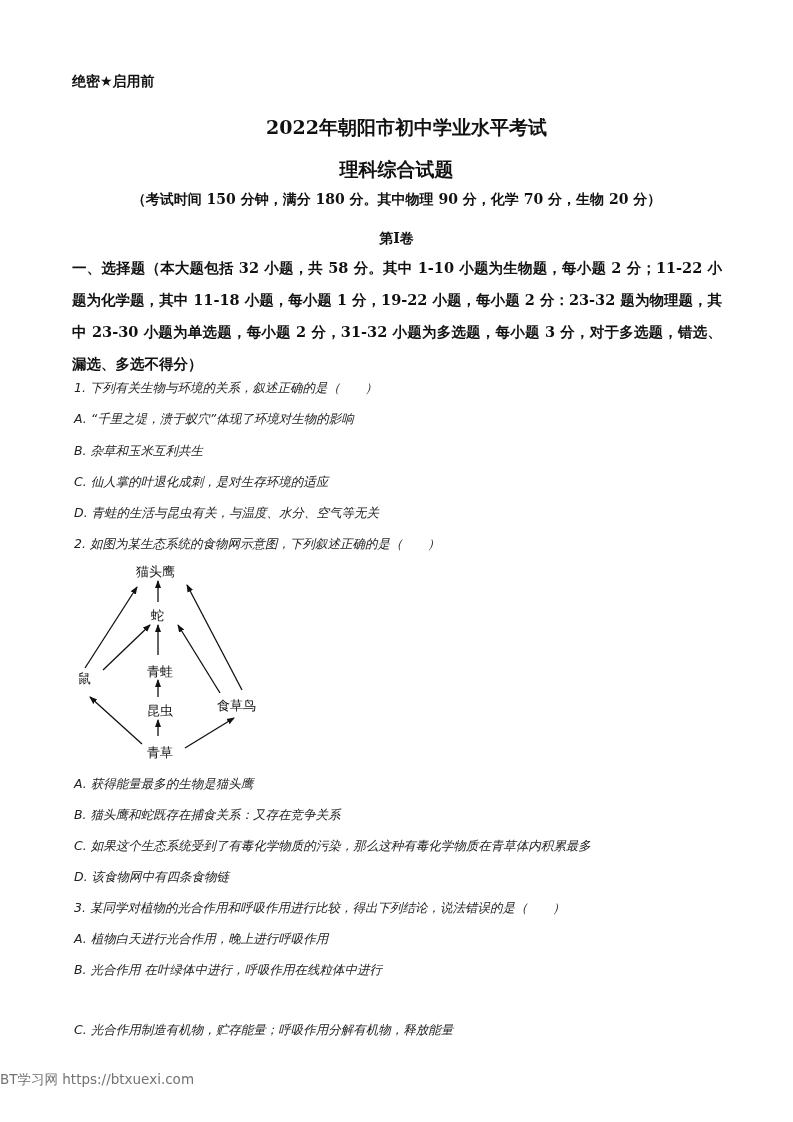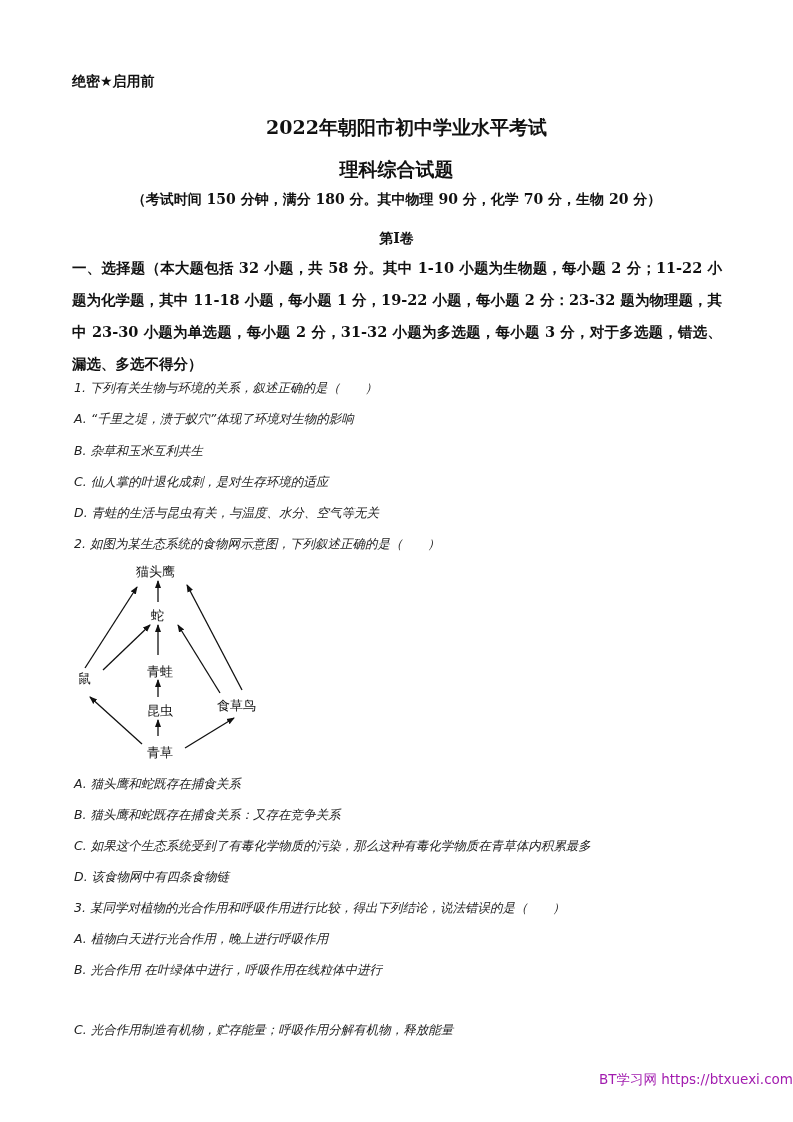--- a/index.html
+++ b/index.html
@@ -9,21 +9,21 @@
   }
   .abs { position: absolute; white-space: nowrap; }
   .secret { left: 72px; top: 73px; font-size: 14px; font-weight: bold; font-family: "DejaVu Sans", sans-serif; }
   .title1 { left: 0; width: 781px; text-align: center; top: 115px; font-size: 19px; font-weight: bold; padding-left: 16px; }
   .title2 { left: 0; width: 793px; text-align: center; top: 157px; font-size: 19px; font-weight: bold; }
   .subtitle { left: 0; width: 793px; text-align: center; top: 191px; font-size: 14px; font-weight: bold; }
   .volume { left: 0; width: 793px; text-align: center; top: 222px; font-size: 14px; font-weight: bold; margin-top: 8px; }
   .instr { left: 72px; width: 650px; top: 252px; font-size: 14.5px; font-weight: bold; line-height: 32px; white-space: normal; text-align: justify; text-align-last: left; }
   .q { left: 74px; font-size: 12.5px; color: #222; font-family: "DejaVu Sans", sans-serif; font-style: italic; }
   .node { font-size: 13px; font-family: "DejaVu Sans", sans-serif; color: #111; }
-  .footer { left: 0; width: 793px; text-align: right; top: 1071px; font-size: 13.5px; color: #a21caf; font-family: "DejaVu Sans", sans-serif; }
+  .footer { left: 0; width: 793px; text-align: left; top: 1071px; font-size: 13.5px; color: #737373; font-family: "DejaVu Sans", sans-serif; }
   svg.web { position: absolute; left: 70px; top: 560px; }
 </style>
 </head>
 <body>
 
 <div class="abs secret">绝密★启用前</div>
 <div class="abs title1">2022年朝阳市初中学业水平考试</div>
 <div class="abs title2">理科综合试题</div>
 <div class="abs subtitle">（考试时间 150 分钟，满分 180 分。其中物理 90 分，化学 70 分，生物 20 分）</div>
 <div class="abs volume">第Ⅰ卷</div>
@@ -68,21 +68,21 @@
   </g>
 </svg>
 <div class="abs node" style="left:136px;top:563px">猫头鹰</div>
 <div class="abs node" style="left:151px;top:607px">蛇</div>
 <div class="abs node" style="left:147px;top:663px">青蛙</div>
 <div class="abs node" style="left:78px;top:670px">鼠</div>
 <div class="abs node" style="left:147px;top:702px">昆虫</div>
 <div class="abs node" style="left:217px;top:697px">食草鸟</div>
 <div class="abs node" style="left:147px;top:744px">青草</div>
 
-<div class="abs q" style="top:776px">A. 猫头鹰和蛇既存在捕食关系</div>
+<div class="abs q" style="top:776px">A. 获得能量最多的生物是猫头鹰</div>
 <div class="abs q" style="top:807px">B. 猫头鹰和蛇既存在捕食关系：又存在竞争关系</div>
 <div class="abs q" style="top:838px">C. 如果这个生态系统受到了有毒化学物质的污染，那么这种有毒化学物质在青草体内积累最多</div>
 <div class="abs q" style="top:869px">D. 该食物网中有四条食物链</div>
 
 <div class="abs q" style="top:900px">3. 某同学对植物的光合作用和呼吸作用进行比较，得出下列结论，说法错误的是（　　）</div>
 <div class="abs q" style="top:931px">A. 植物白天进行光合作用，晚上进行呼吸作用</div>
 <div class="abs q" style="top:962px">B. 光合作用 在叶绿体中进行，呼吸作用在线粒体中进行</div>
 <div class="abs q" style="top:1022px">C. 光合作用制造有机物，贮存能量；呼吸作用分解有机物，释放能量</div>
 
 <div class="abs footer">BT学习网 https://btxuexi.com</div>

